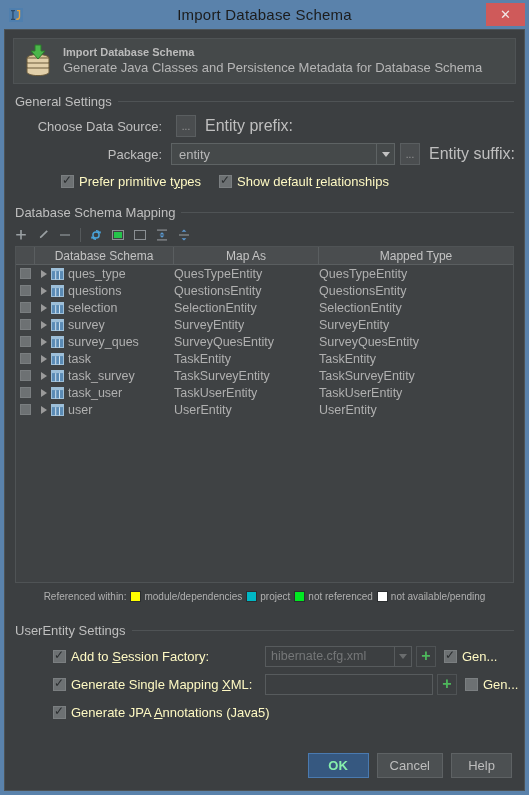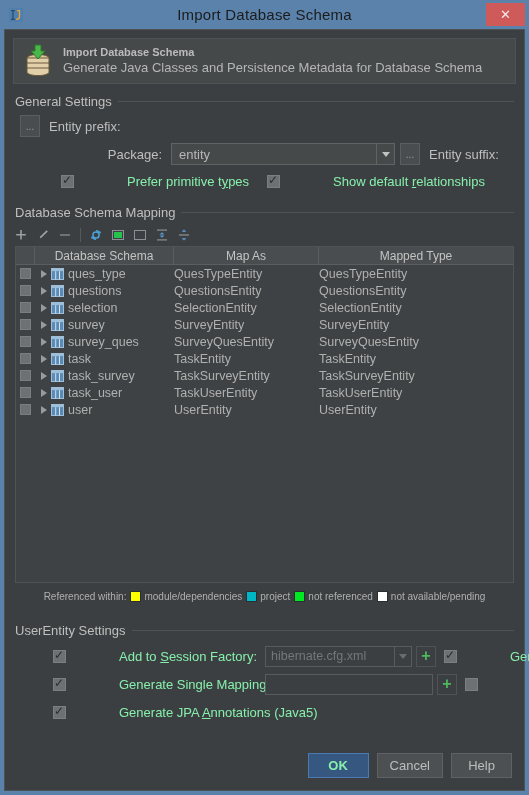--- a/index.html
+++ b/index.html
@@ -150,21 +150,21 @@
     margin-left: 5px;
     background: #4a4d4f;
     border: 1px solid #5a5e60;
     color: #9a9a9a;
     font-size: 10px;
     display: flex; align-items: center; justify-content: center;
     flex: 0 0 20px;
   }
   .side-label {
     margin-left: 9px;
-    font-size: 13px;
+    font-size: 16px;
     color: #bfbfbf;
     white-space: nowrap;
   }
 
   
   .cbrow { display: flex; align-items: center; height: 24px; }
   .cb {
     width: 13px; height: 13px;
     flex: 0 0 13px;
     position: relative;
@@ -178,21 +178,21 @@
   }
   .cb.unchecked .box { background: #6d7173; }
   .cb .tick {
     position: absolute;
     left: 1px; top: -1px;
     width: 12px; height: 13px;
     color: #2b2e30;
     font-size: 12px;
     line-height: 13px;
   }
-  .cb-label { font-size: 13px; color: #86efac; white-space: nowrap; margin-left: 48px; }
+  .cb-label { font-size: 13px; color: #fef9c3; white-space: nowrap; }
   .cb-label .u { text-decoration: underline; }
 
   
   #schema-toolbar {
     display: flex; align-items: center;
     height: 21px;
     padding-left: 6px;
     gap: 2px;
   }
   .tb-btn {
@@ -378,20 +378,21 @@
       </div>
     </div>
 
     <div class="group" style="margin-top:10px;">
       <div class="group-header">
         <span class="gl">General Settings</span>
         <span class="gline"></span>
       </div>
 
       <div class="gs-row">
+        <span class="gs-label">Choose Data Source:</span>
         <div class="ellipsis-btn">...</div>
         <span class="side-label">Entity prefix:</span>
       </div>
 
       <div class="gs-row">
         <span class="gs-label">Package:</span>
         <div class="combo">
           <span class="cval" style="padding-left:3px;">entity</span>
           <span class="arrow">
               <span class="tri"></span>

